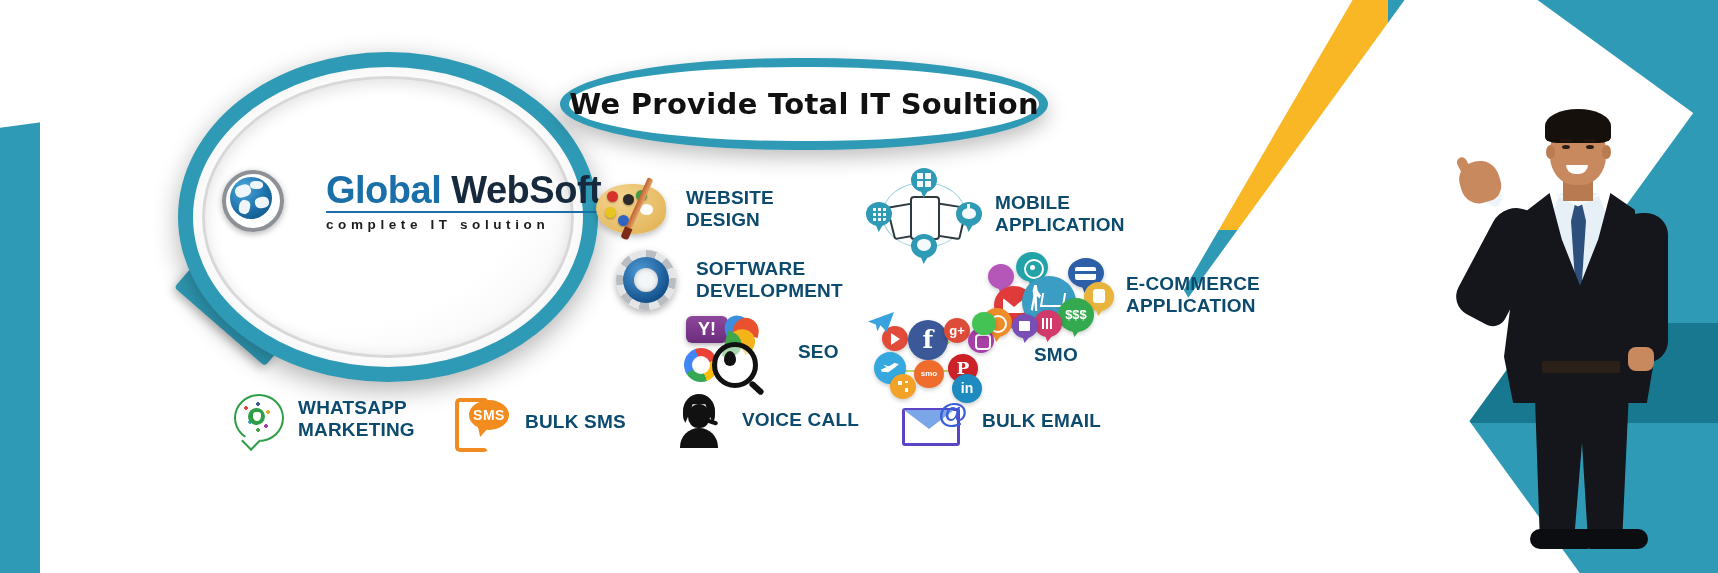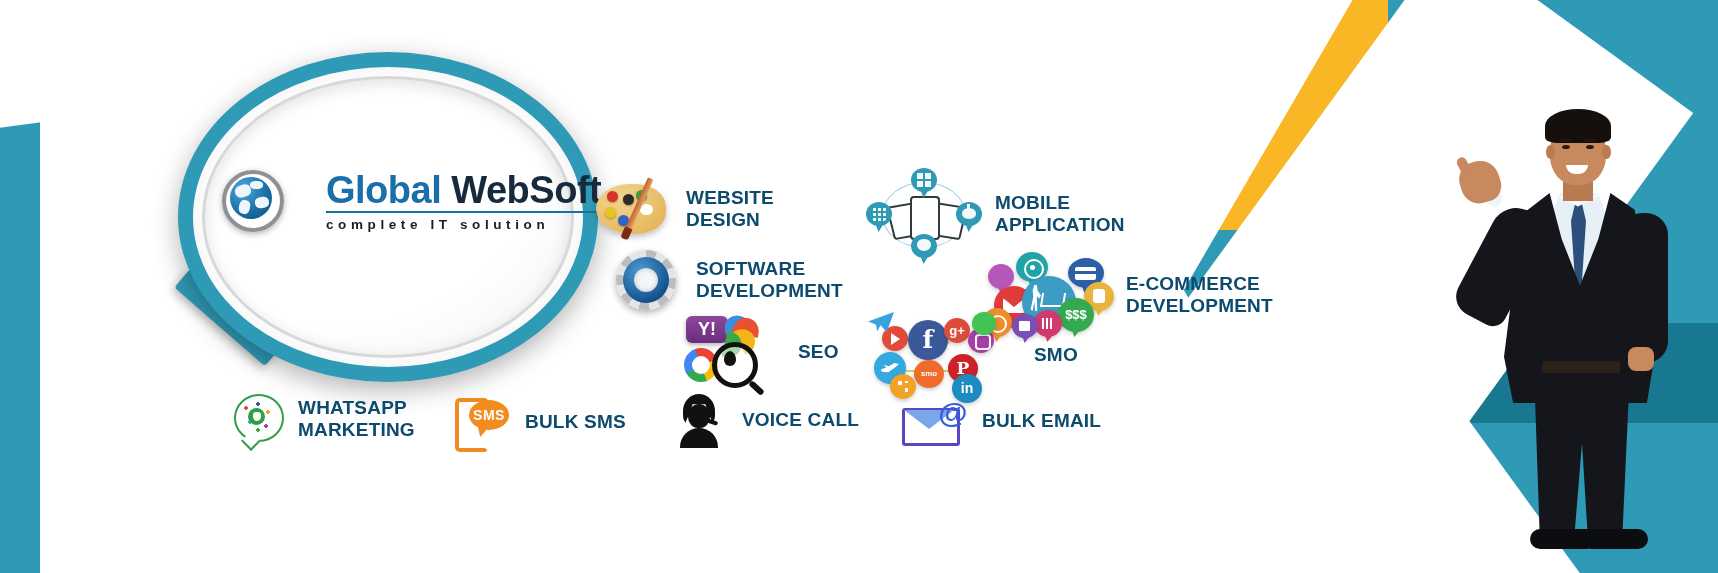--- a/index.html
+++ b/index.html
@@ -451,20 +451,23 @@
             <span class="land l4"></span>
         </div>
       </div>
       <div class="logo-text">
         <div class="logo-main"><span>Global </span><span class="dark">WebSoft</span></div>
         <div class="logo-sub">complete IT solution</div>
       </div>
     </div>
   </div>
 
+  <div class="tagline">
+    <span>We Provide Total IT Soultion</span>
+  </div>
 
   <div class="svc" style="left:596px;top:178px;">
     <div class="icon ic-palette">
       <div class="palette-body"></div>
         <div class="palette-hole"></div>
       <span class="dot d1"></span>
         <span class="dot d2"></span>
         <span class="dot d3"></span>
       <span class="dot d4"></span>
         <span class="dot d5"></span>
@@ -552,21 +555,21 @@
           <i></i>
         </div>
       <div class="eb e-bar tail">
           <i></i>
         </div>
       <div class="eb e-cal tail">
           <i></i>
         </div>
     </div>
     <div class="label">E-COMMERCE
-DEVELOPMENT</div>
+APPLICATION</div>
   </div>
 
   <div class="svc" style="left:868px;top:312px;">
     <div class="icon ic-smo">
       <div class="smo-line" style="left:34px;top:58px;width:30px;"></div>
       <div class="smo-line" style="left:74px;top:58px;width:26px;"></div>
       <div class="smo-line" style="left:60px;top:36px;width:24px;transform:rotate(-38deg);"></div>
       <div class="sb s-yt">
           <i></i>
         </div>

